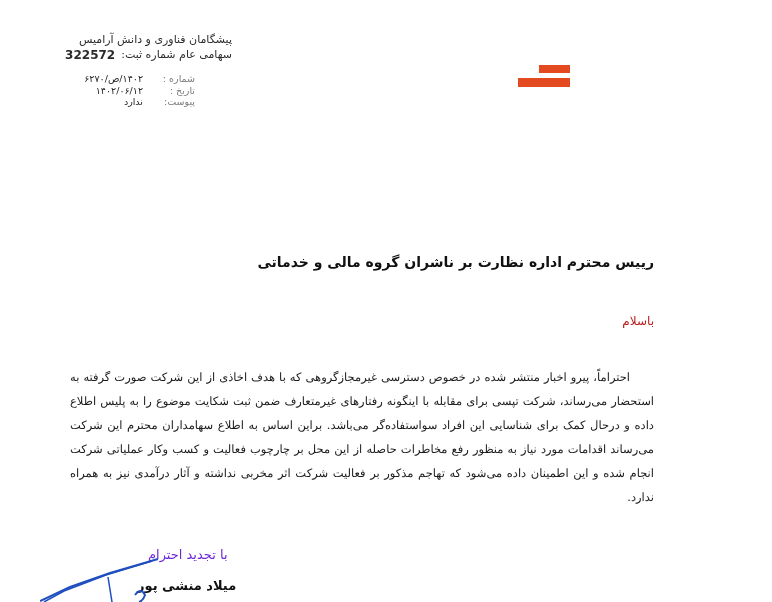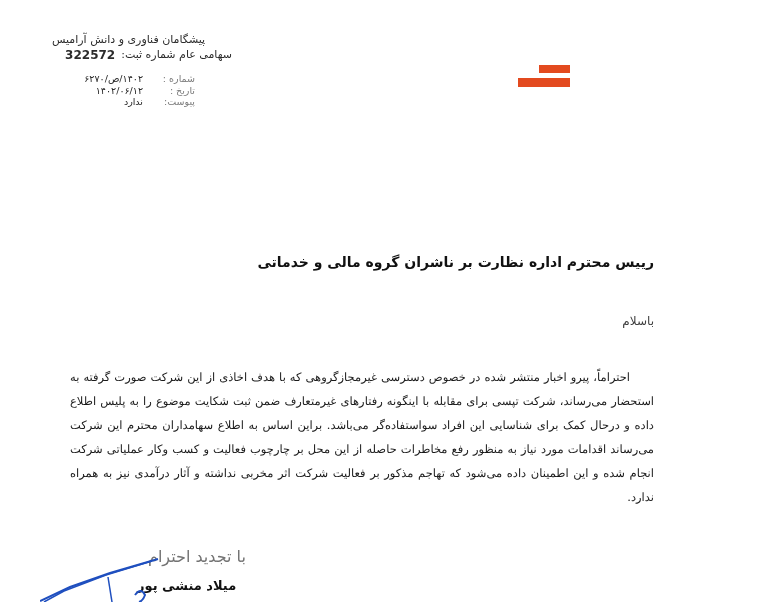--- a/index.html
+++ b/index.html
@@ -19,21 +19,21 @@
       position: absolute;
       inset: 0;
       background: #ffffff;
     }
     .company-block {
       position: absolute;
       left: 52px;
       top: 33px;
       width: 180px;
       direction: rtl;
-      text-align: left;
+      text-align: right;
     }
     .company-name {
       font-size: 11px;
       line-height: 14px;
       color: #2b2b2b;
       white-space: nowrap;
       letter-spacing: 0.2px;
     }
     .company-reg {
       font-size: 11px;
@@ -127,21 +127,21 @@
       font-size: 14px;
       color: #111;
       white-space: nowrap;
     }
     .greeting {
       position: absolute;
       right: 118px;
       top: 314px;
       direction: rtl;
       font-size: 12px;
-      color: #404040;
+      color: #b91c1c;
       white-space: nowrap;
     }
     .body-text {
       position: absolute;
       left: 70px;
       right: 118px;
       top: 340px;
       direction: rtl;
       text-align: justify;
       text-align-last: right;
@@ -150,22 +150,22 @@
       line-height: 24px;
       color: #1a1a1a;
       text-indent: 24px;
       margin-top: 25px;
     }
     .closing {
       position: absolute;
       left: 148px;
       top: 547px;
       direction: rtl;
-      font-size: 16px;
-      color: #737373;
+      font-size: 13px;
+      color: #6d28d9;
       white-space: nowrap;
     }
     .signer {
       position: absolute;
       left: 137px;
       top: 578px;
       direction: rtl;
       font-size: 13px;
       font-weight: bold;
       color: #111;

